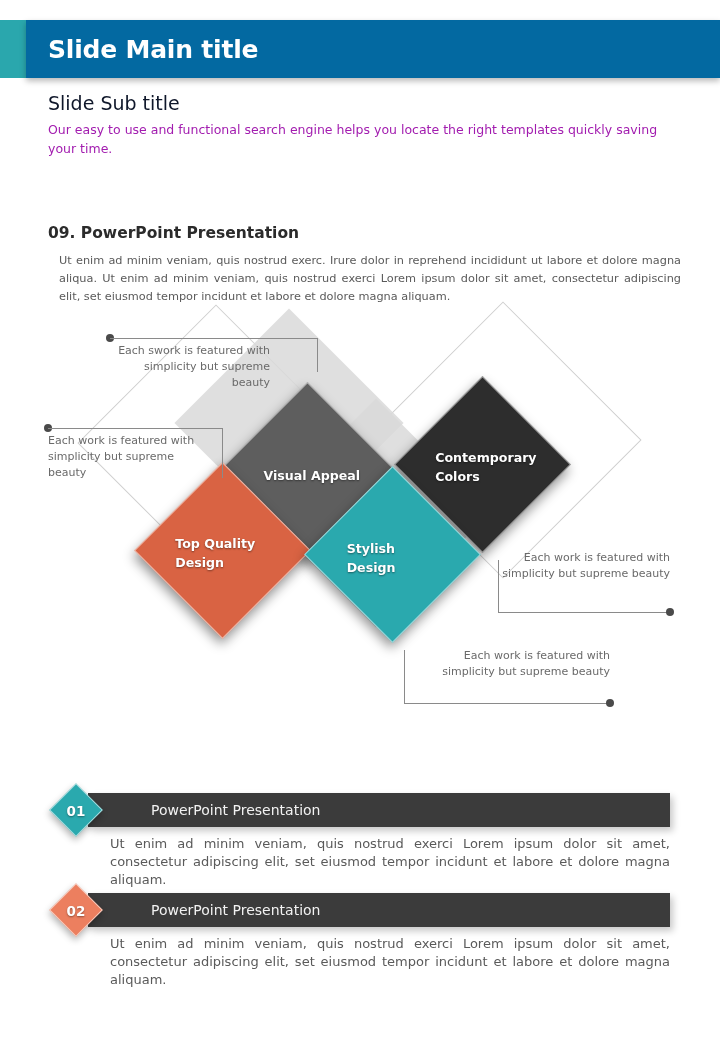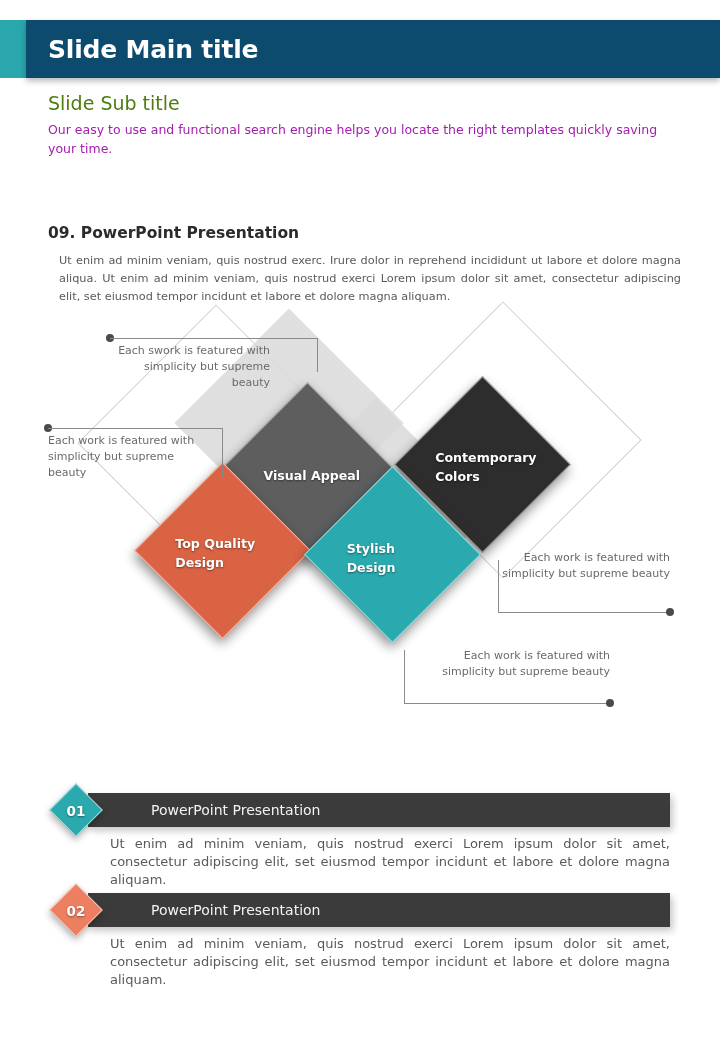--- a/index.html
+++ b/index.html
@@ -20,36 +20,36 @@
     width: 720px; height: 58px;
   }
   .header-accent {
     position: absolute; left: 0; top: 0;
     width: 26px; height: 58px;
     background: #2aa7ad;
   }
   .header-bar {
     position: absolute; left: 26px; top: 0;
     width: 694px; height: 58px;
-    background: #0c4a6e;
+    background: #0369a1;
     box-shadow: 0 3px 6px rgba(0,0,0,0.28);
   }
   .header-title {
     position: absolute; left: 22px; top: 50%;
     transform: translateY(-50%);
     color: #ffffff;
     font-size: 25px; font-weight: bold;
     letter-spacing: -0.2px;
     white-space: nowrap;
   }
 
   
   .subtitle {
     position: absolute; left: 48px; top: 92px;
-    font-size: 19px; color: #4d7c0f; font-weight: normal;
+    font-size: 19px; color: #0f172a; font-weight: normal;
   }
   .subtext {
     position: absolute; left: 48px; top: 120px;
     width: 622px;
     font-size: 12.5px; line-height: 19px; color: #a21caf;
   }
 
   
   .sec-title {
     position: absolute; left: 48px; top: 224px;

